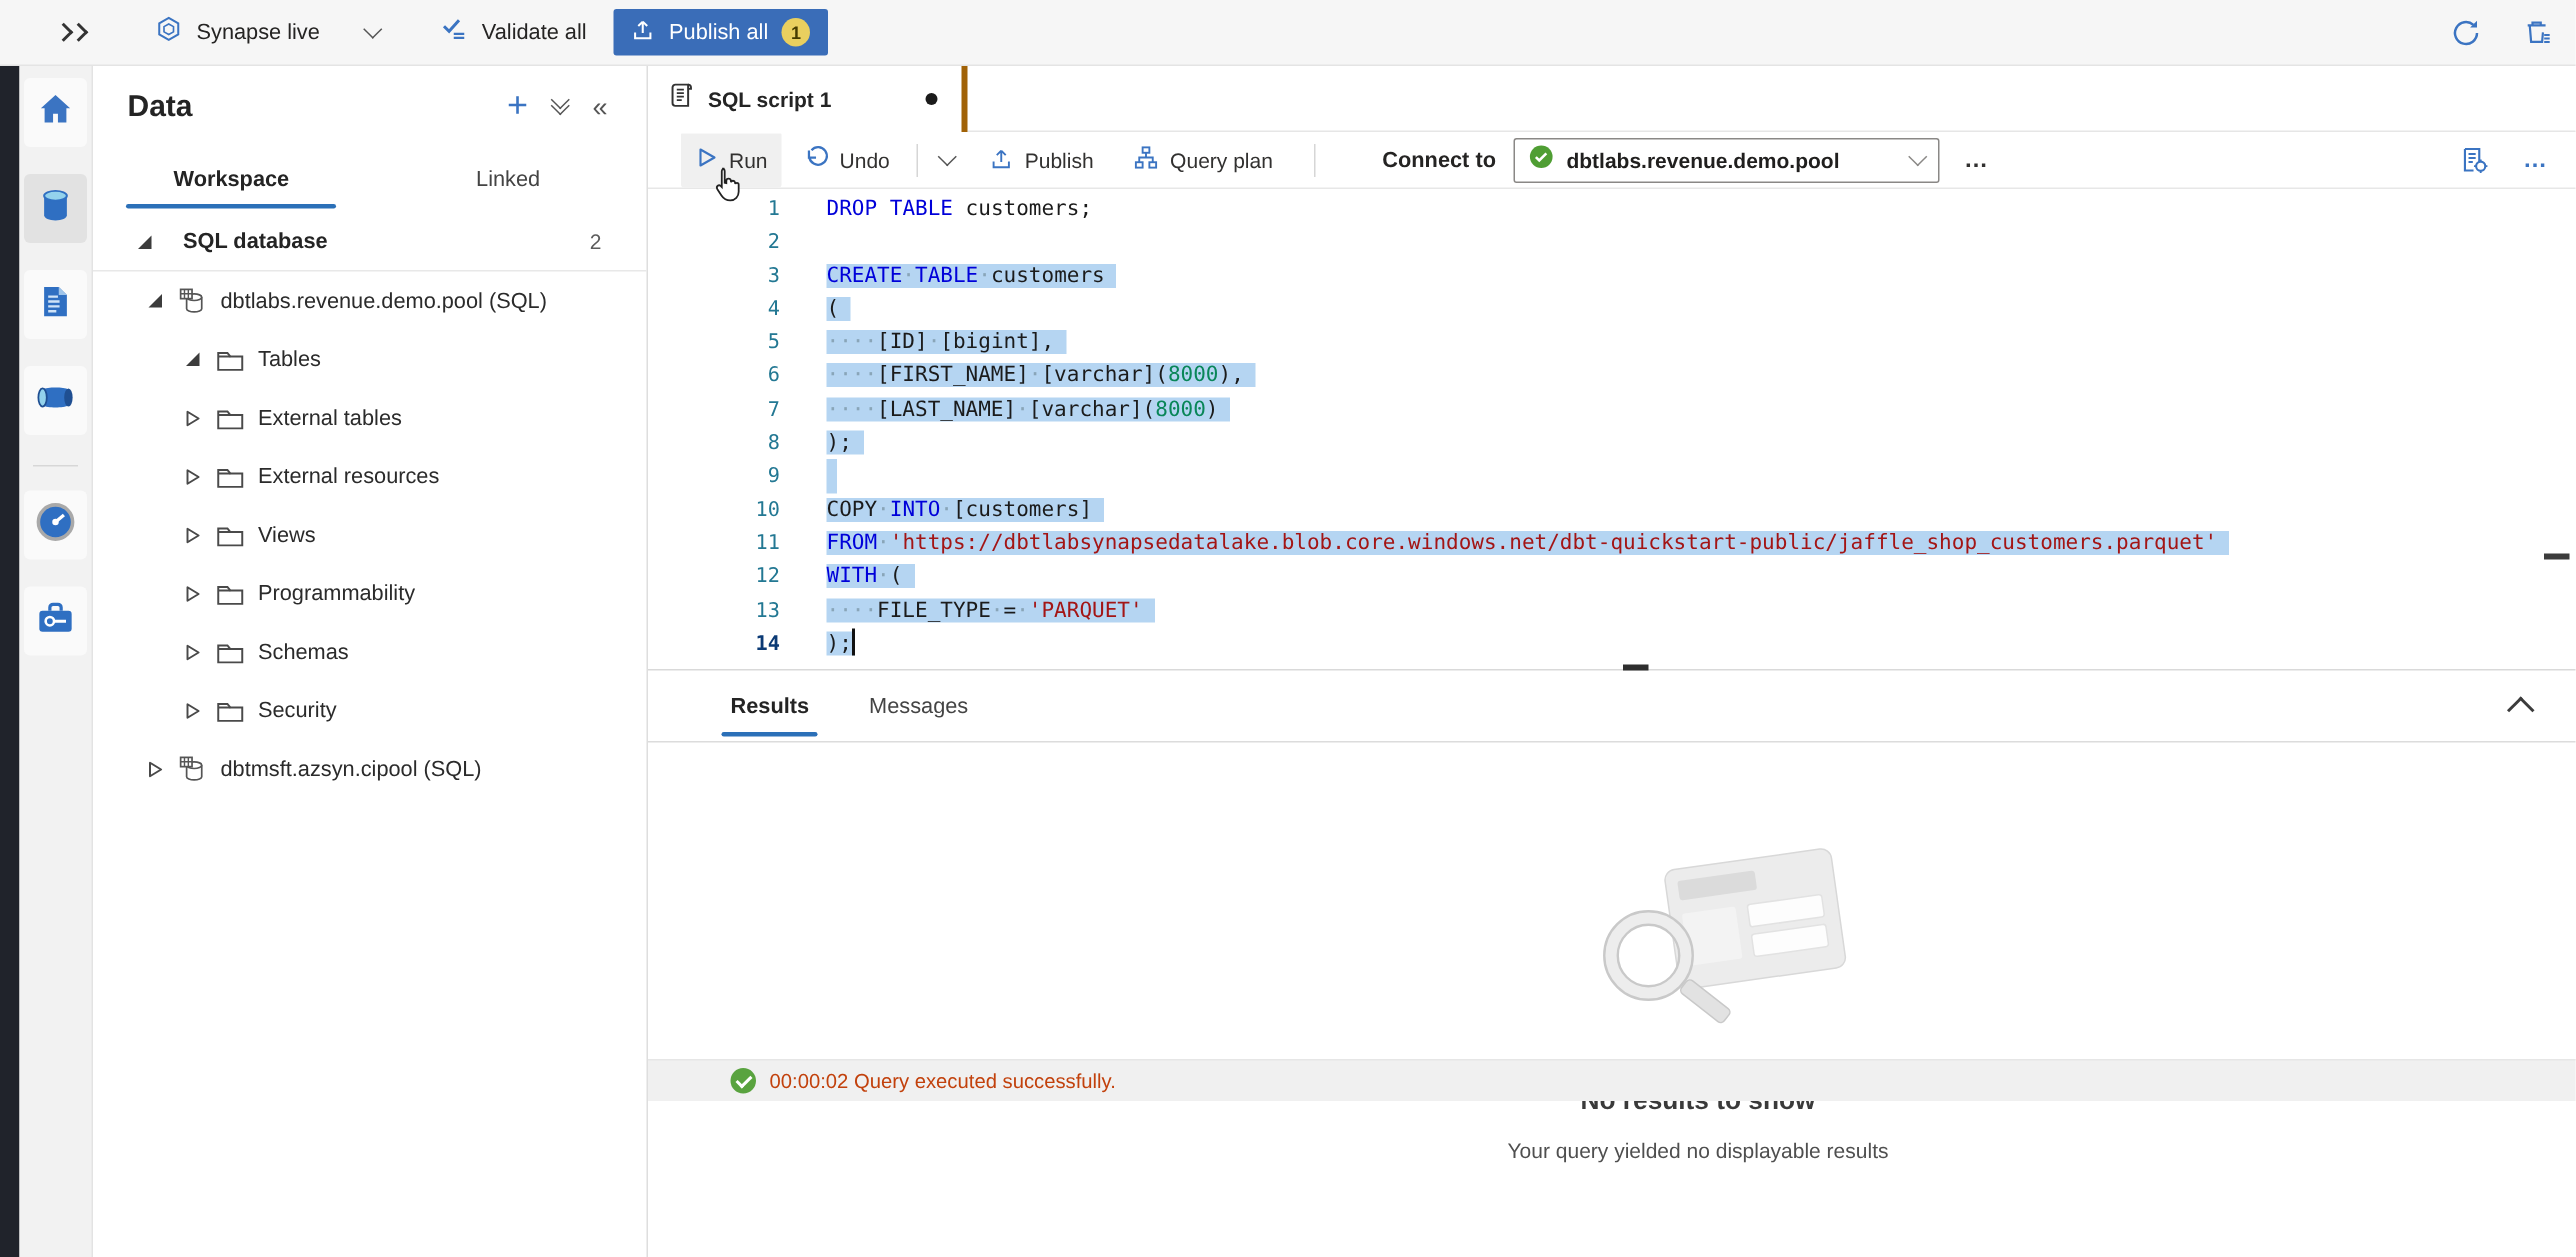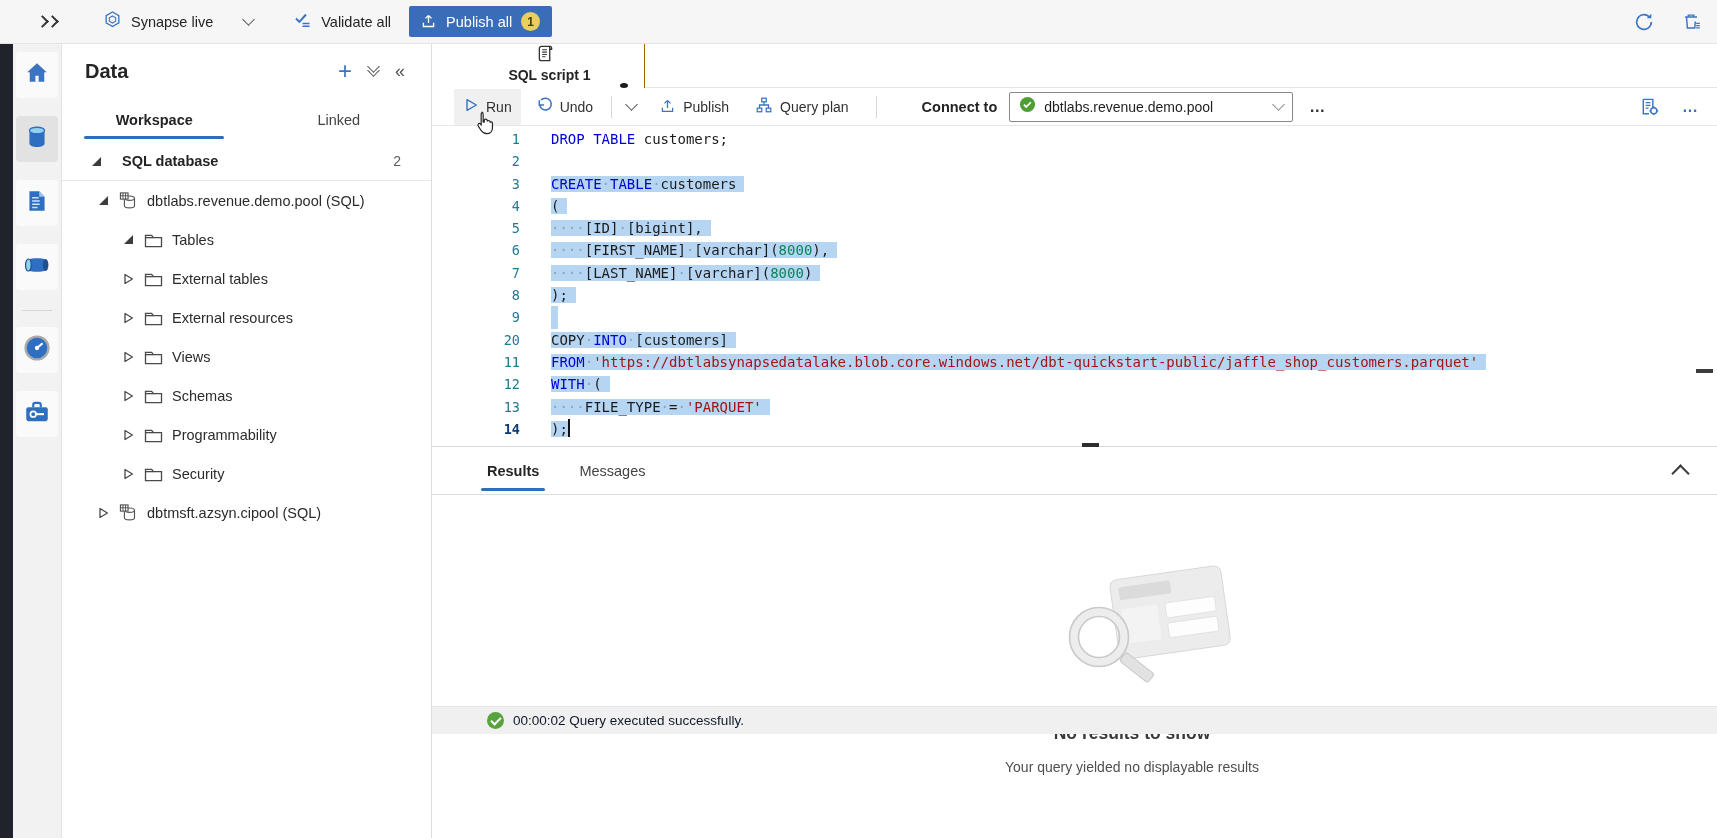--- a/index.html
+++ b/index.html
@@ -51,34 +51,34 @@
   .filter-wrap input::placeholder{color:#757575;}
   .section-row{display:flex;align-items:center;height:38px;padding-left:28px;border-bottom:1px solid #e8e8e8;cursor:pointer;text-align:center;}
   .section-label{font-size:14.5px;font-weight:700;color:#242424;margin-left:10px;}
   .section-count{margin-left:auto;margin-right:30px;font-size:14px;color:#5c5c5c;}
   .trow{display:flex;align-items:center;height:39px;cursor:pointer;font-size:14.5px;color:#2b2b2b;}
   .caret{width:12px;display:flex;justify-content:center;margin-right:10px;flex:none;}
   .ticon{width:19px;height:18px;margin-right:9px;flex:none;display:flex;align-items:center;justify-content:center;}
   
   .main{left:432px;top:44px;width:1285px;height:794px;background:#fff;}
   .tabrow{left:0;top:0;width:1285px;height:44px;border-bottom:1px solid #e6e6e6;box-sizing:border-box;background:#fff;}
-  .edit-tab{position:absolute;left:0;top:0;height:44px;width:213px;background:#fff;border-right:1px solid #a16207;
-            box-sizing:border-box;display:flex;align-items:center;padding-left:14px;cursor:pointer;z-index:2;flex-direction:column;}
+  .edit-tab{position:absolute;left:0;top:0;height:44px;width:213px;background:#fff;border-right:4px solid #a16207;
+            box-sizing:border-box;display:flex;align-items:center;padding-left:14px;cursor:pointer;z-index:2;}
   .edit-tab::after{content:"";position:absolute;left:0;right:0;bottom:-1px;height:1px;background:#fff;}
   .edit-tab-label{font-size:14px;font-weight:700;color:#242424;margin-left:9px;}
   .dirty-dot{width:8px;height:8px;border-radius:50%;background:#1b1b1b;margin-left:auto;margin-right:16px;}
   .toolbar{left:0;top:44px;width:1285px;height:38px;border-bottom:1px solid #e7e7e7;box-sizing:border-box;
            display:flex;align-items:center;padding-left:22px;background:#fff;}
   .tbtn{display:flex;align-items:center;gap:7px;font-size:14px;color:#323130;cursor:pointer;padding:9px 9px;border-radius:2px;}
   .tbtn.hovered{background:#f0f0f0;}
   .tsep{width:1px;height:22px;background:#d6d6d6;margin:0 9px;}
   .chev-only{padding:5px 6px;cursor:pointer;display:flex;align-items:center;}
   .connect-label{font-size:14.5px;font-weight:700;color:#252423;margin-left:36px;margin-right:12px;}
   .pool-dd{width:284px;height:30px;border:1px solid #8a8886;border-radius:2px;background:#fff;display:flex;
-           align-items:center;padding:0 9px;box-sizing:border-box;cursor:pointer;gap:8px;}
+           align-items:center;padding:0 9px;box-sizing:border-box;cursor:pointer;gap:8px;font-weight:bold;}
   .pool-dd-label{font-size:14px;color:#201f1e;white-space:nowrap;overflow:hidden;flex:1;}
   .more-dots{font-size:16px;color:#323130;letter-spacing:1px;cursor:pointer;margin-left:16px;font-weight:700;}
   .tb-right{margin-left:auto;display:flex;align-items:center;gap:22px;margin-right:18px;}
   .more-dots.blue{color:#3b74c2;margin-left:0;}
   
   .editor{left:0;top:82px;width:1285px;height:320px;background:#fff;overflow:hidden;padding-top:2px;box-sizing:border-box;cursor:text;}
   .cl{display:flex;height:22.3px;line-height:22.3px;font-family:"DejaVu Sans Mono","Liberation Mono",monospace;font-size:14px;}
   .ln{width:88px;text-align:right;color:#237893;font-size:13.5px;flex:none;user-select:none;}
   .ln.active{color:#0b3a75;font-weight:700;}
   .lc{padding-left:31px;white-space:pre;}
@@ -97,21 +97,21 @@
   .rtab.active::after{content:"";position:absolute;left:-4px;right:-4px;bottom:3px;height:3px;background:#2b70b8;border-radius:2px;}
   .rcollapse{position:absolute;right:30px;top:20px;width:11px;height:11px;border-left:2px solid #3c3c3c;border-top:2px solid #3c3c3c;
              transform:rotate(45deg);cursor:pointer;}
   .illus{position:absolute;left:700px;top:112px;transform:translateX(-50%);}
   .empty-title{position:absolute;left:700px;top:276px;transform:translateX(-50%);font-size:17.5px;font-weight:700;color:#3a3a3a;white-space:nowrap;}
   .empty-sub{position:absolute;left:700px;top:312px;transform:translateX(-50%);font-size:14px;color:#4f4f4f;white-space:nowrap;}
   .statusbar{position:absolute;left:0;bottom:0;width:1285px;height:28px;background:#f0f0f0;border-top:1px solid #e6e6e6;
              display:flex;align-items:center;padding-left:55px;gap:9px;box-sizing:border-box;}
   .status-check{width:17px;height:17px;border-radius:50%;background:#59a33f;display:flex;align-items:center;justify-content:center;flex:none;}
   .status-check i{display:block;width:8px;height:4px;border-left:2px solid #fff;border-bottom:2px solid #fff;transform:rotate(-45deg);margin-top:-2px;}
-  .status-text{font-size:13.5px;color:#0f172a;}
+  .status-text{font-size:13.5px;color:#c2410c;}
   .mouse-cursor{left:40px;top:66px;z-index:9;pointer-events:none;}
 </style>
 </head>
 <body>
 
 <div class="abs topbar">
   <div class="dbl-chev">
       <i class="chev-r"></i>
       <i class="chev-r"></i>
     </div>
@@ -308,35 +308,35 @@
           <svg width="11" height="12" viewBox="0 0 11 12">
             <path d="M2 1.5v9l7.4-4.5z" fill="none" stroke="#4a4a4a" stroke-width="1.3" stroke-linejoin="round"></path>
           </svg>
         </span>
         <span class="ticon">
           <svg width="19" height="16" viewBox="0 0 20 17">
             <path d="M1.5 3.5h6.5l2 2.5h8.5v9.5h-17z" fill="none" stroke="#4a4a4a" stroke-width="1.4"></path>
             <path d="M1.5 6h8.5" stroke="#4a4a4a" stroke-width="1.4"></path>
           </svg>
         </span>
+        <span>Programmability</span>
+      </div>
+      <div class="trow" style="padding-left: 60px;">
+        <span class="caret">
+          <svg width="11" height="12" viewBox="0 0 11 12">
+            <path d="M2 1.5v9l7.4-4.5z" fill="none" stroke="#4a4a4a" stroke-width="1.3" stroke-linejoin="round"></path>
+          </svg>
+        </span>
+        <span class="ticon">
+          <svg width="19" height="16" viewBox="0 0 20 17">
+            <path d="M1.5 3.5h6.5l2 2.5h8.5v9.5h-17z" fill="none" stroke="#4a4a4a" stroke-width="1.4"></path>
+            <path d="M1.5 6h8.5" stroke="#4a4a4a" stroke-width="1.4"></path>
+          </svg>
+        </span>
         <span>Schemas</span>
-      </div>
-      <div class="trow" style="padding-left: 60px;">
-        <span class="caret">
-          <svg width="11" height="12" viewBox="0 0 11 12">
-            <path d="M2 1.5v9l7.4-4.5z" fill="none" stroke="#4a4a4a" stroke-width="1.3" stroke-linejoin="round"></path>
-          </svg>
-        </span>
-        <span class="ticon">
-          <svg width="19" height="16" viewBox="0 0 20 17">
-            <path d="M1.5 3.5h6.5l2 2.5h8.5v9.5h-17z" fill="none" stroke="#4a4a4a" stroke-width="1.4"></path>
-            <path d="M1.5 6h8.5" stroke="#4a4a4a" stroke-width="1.4"></path>
-          </svg>
-        </span>
-        <span>Programmability</span>
       </div>
       <div class="trow" style="padding-left: 60px;">
         <span class="caret">
           <svg width="11" height="12" viewBox="0 0 11 12">
             <path d="M2 1.5v9l7.4-4.5z" fill="none" stroke="#4a4a4a" stroke-width="1.3" stroke-linejoin="round"></path>
           </svg>
         </span>
         <span class="ticon">
           <svg width="19" height="16" viewBox="0 0 20 17">
             <path d="M1.5 3.5h6.5l2 2.5h8.5v9.5h-17z" fill="none" stroke="#4a4a4a" stroke-width="1.4"></path>
@@ -485,21 +485,21 @@
       </div>
       <div class="cl">
         <span class="ln">8</span>
         <span class="lc"><span class="sel"><span class="tk-pl">);</span></span></span>
       </div>
       <div class="cl">
         <span class="ln">9</span>
         <span class="lc"><span class="sel-empty"></span></span>
       </div>
       <div class="cl">
-        <span class="ln">20</span>
+        <span class="ln">10</span>
         <span class="lc"><span class="sel"><span class="tk-pl">COPY</span><span class="tk-ws">·</span><span class="tk-kw">INTO</span><span class="tk-ws">·</span><span class="tk-pl">[customers]</span></span></span>
       </div>
       <div class="cl">
         <span class="ln">11</span>
         <span class="lc"><span class="sel"><span class="tk-kw">FROM</span><span class="tk-ws">·</span><span class="tk-str">'https://dbtlabsynapsedatalake.blob.core.windows.net/dbt-quickstart-public/jaffle_shop_customers.parquet'</span></span></span>
       </div>
       <div class="cl">
         <span class="ln">12</span>
         <span class="lc"><span class="sel"><span class="tk-kw">WITH</span><span class="tk-ws">·</span><span class="tk-pl">(</span></span></span>
       </div>

